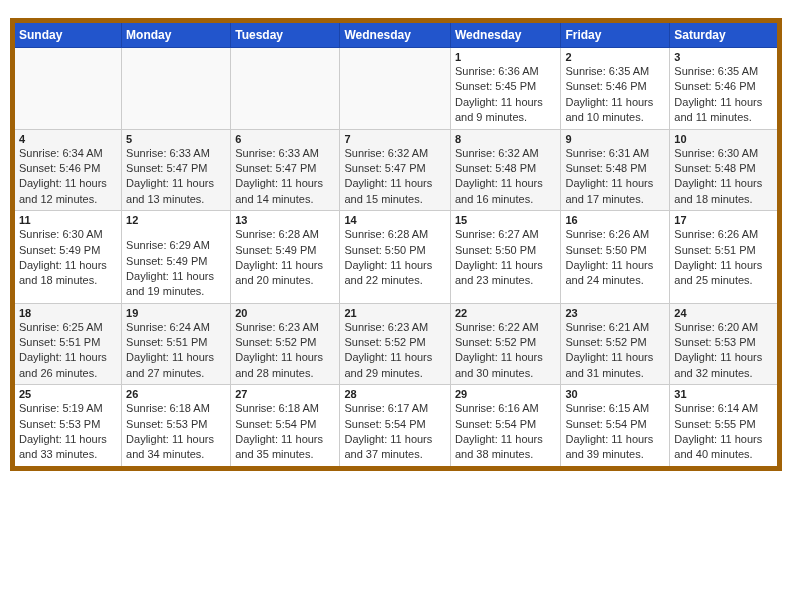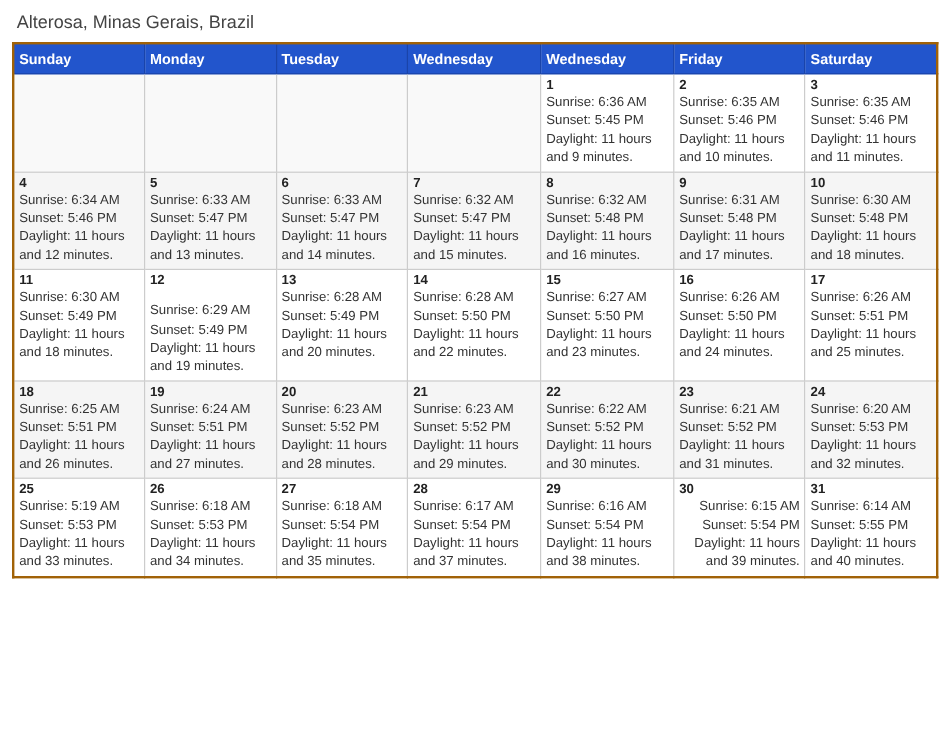--- a/index.html
+++ b/index.html
@@ -42,21 +42,21 @@
       color: #222;
       line-height: 1.1;
     }
     .location {
       font-size: 15px;
       color: #444;
     }
     .calendar {
       width: 100%;
       border-collapse: collapse;
-      border: 2px solid #a16207;
+      border: 5px solid #a16207;
     }
     .calendar th {
       background: #2255cc;
       color: #fff;
       font-size: 12px;
       font-weight: bold;
       padding: 5px 4px;
       text-align: left;
       border: 1px solid #1a44aa;
     }
@@ -93,21 +93,20 @@
     }
     
     .row-even td { background: #f5f5f5; }
     .row-odd td { background: #fff; }
   </style>
 </head>
 <body>
 
 <div class="header-area">
   <div class="title-block">
-    <div class="location">Alterosa, Minas Gerais, Brazil</div>
   </div>
 </div>
 
 <table class="calendar">
   <thead>
     <tr>
     <th>Sunday</th>
         <th>Monday</th>
         <th>Tuesday</th>
         <th>Wednesday</th>
@@ -299,21 +298,21 @@
 Daylight: 11 hours and 37 minutes.</div>
         </td>
         <td>
           <span class="day-number">29</span>
           <div class="day-info" style="white-space: pre-line;">Sunrise: 6:16 AM
 Sunset: 5:54 PM
 Daylight: 11 hours and 38 minutes.</div>
         </td>
         <td>
           <span class="day-number">30</span>
-          <div class="day-info" style="white-space: pre-line; text-align: right;">Sunrise: 6:15 AM
+          <div class="day-info" style="white-space: pre-line;">Sunrise: 6:15 AM
 Sunset: 5:54 PM
 Daylight: 11 hours and 39 minutes.</div>
         </td>
         <td>
           <span class="day-number">31</span>
           <div class="day-info" style="white-space: pre-line;">Sunrise: 6:14 AM
 Sunset: 5:55 PM
 Daylight: 11 hours and 40 minutes.</div>
         </td>
       </tr>

